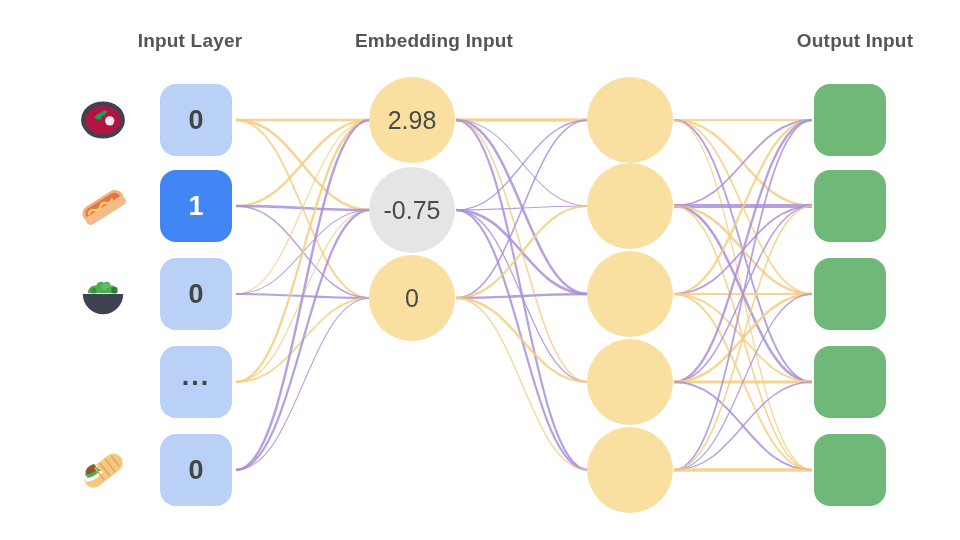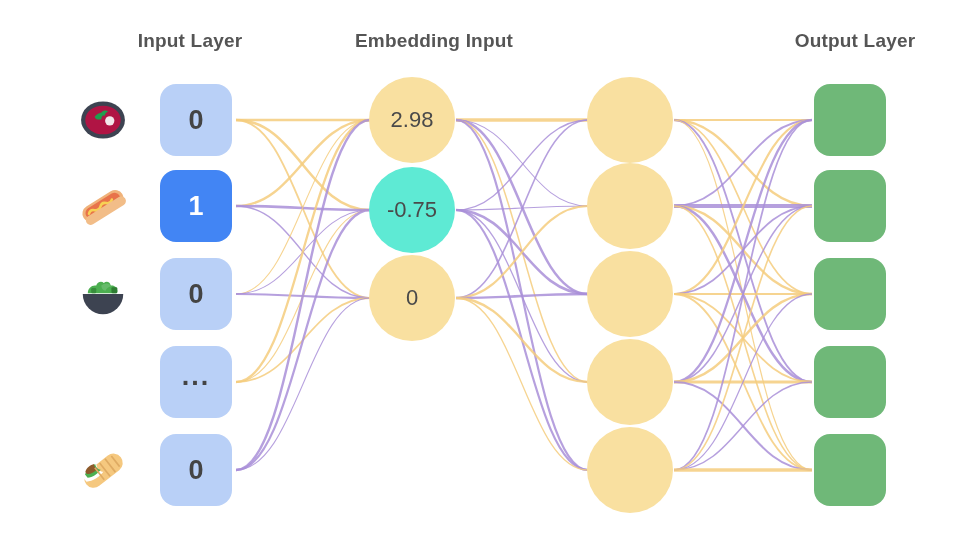--- a/index.html
+++ b/index.html
@@ -60,21 +60,21 @@
   .node-circle {
     position: absolute;
     width: 86px;
     height: 86px;
     border-radius: 50%;
     transform: translate(-50%, -50%);
     display: flex;
     align-items: center;
     justify-content: center;
     font-family: "Liberation Sans", sans-serif;
-    font-size: 22px;
+    font-size: 25px;
     font-weight: normal;
     color: #4a4a4a;
   }
   .out-box {
     position: absolute;
     width: 72px;
     height: 72px;
     border-radius: 16px;
     transform: translate(-50%, -50%);
   }
@@ -144,21 +144,21 @@
       <path d="M 674 470 C 736.1 470, 749.9 120, 812 120" stroke="#a98fd8" stroke-width="1.73" fill="none" stroke-opacity="0.85"></path>
       <path d="M 674 470 C 736.1 470, 749.9 206, 812 206" stroke="#f5cd7e" stroke-width="1.64" fill="none" stroke-opacity="0.85"></path>
       <path d="M 674 470 C 736.1 470, 749.9 294, 812 294" stroke="#a98fd8" stroke-width="1.27" fill="none" stroke-opacity="0.85"></path>
       <path d="M 674 470 C 736.1 470, 749.9 382, 812 382" stroke="#a98fd8" stroke-width="1.54" fill="none" stroke-opacity="0.85"></path>
       <path d="M 674 470 C 736.1 470, 749.9 470, 812 470" stroke="#f5cd7e" stroke-width="3.26" fill="none" stroke-opacity="0.85"></path>
     </svg>
 
   <div id="titles-root">
       <div class="layer-title" style="left: 190px; top: 30px; color: rgb(85, 85, 85);">Input Layer</div>
       <div class="layer-title" style="left: 434px; top: 30px; color: rgb(85, 85, 85);">Embedding Input</div>
-      <div class="layer-title" style="left: 855px; top: 30px; color: rgb(85, 85, 85);">Output Layer</div>
+      <div class="layer-title" style="left: 855px; top: 30px; color: rgb(85, 85, 85);">Output Input</div>
     </div>
   <div id="icons-root">
       <div class="food-icon" style="left: 103px; top: 120px;"><svg viewBox="0 0 64 64" width="54" height="54">
           <ellipse cx="32" cy="32" rx="26" ry="22" fill="#3d4351"></ellipse>
           <ellipse cx="32" cy="32" rx="21" ry="17" fill="#b01444"></ellipse>
           <path d="M22 28c4-5 10-6 13-3-3 1-5 3-5 6-4 1-7 0-8-3z" fill="#1f9e4e"></path>
           <path d="M30 23c3-3 6-3 8-1-2 1-4 3-4 5-2 0-4-2-4-4z" fill="#1f9e4e"></path>
           <circle cx="40" cy="33" r="5.5" fill="#f2e7ea"></circle>
         </svg></div>
       <div class="food-icon" style="left: 103px; top: 206px;"><svg viewBox="0 0 64 64" width="54" height="54">
@@ -192,21 +192,21 @@
     </div>
   <div id="input-root">
       <div class="node-box" style="left: 196px; top: 120px; background: rgb(185, 208, 247); color: rgb(68, 68, 68);">0</div>
       <div class="node-box active" style="left: 196px; top: 206px; background: rgb(66, 133, 244); color: rgb(255, 255, 255);">1</div>
       <div class="node-box" style="left: 196px; top: 294px; background: rgb(185, 208, 247); color: rgb(68, 68, 68);">0</div>
       <div class="node-box dots" style="left: 196px; top: 382px; background: rgb(185, 208, 247); color: rgb(68, 68, 68);">...</div>
       <div class="node-box" style="left: 196px; top: 470px; background: rgb(185, 208, 247); color: rgb(68, 68, 68);">0</div>
     </div>
   <div id="embedding-root">
       <div class="node-circle" style="left: 412px; top: 120px; background: rgb(249, 224, 160);">2.98</div>
-      <div class="node-circle" style="left: 412px; top: 210px; background: #5eead4;">-0.75</div>
+      <div class="node-circle" style="left: 412px; top: 210px; background: #e5e5e5;">-0.75</div>
       <div class="node-circle" style="left: 412px; top: 298px; background: rgb(249, 224, 160);">0</div>
     </div>
   <div id="hidden-root">
       <div class="node-circle" style="left: 630px; top: 120px; background: rgb(249, 224, 160);"></div>
       <div class="node-circle" style="left: 630px; top: 206px; background: rgb(249, 224, 160);"></div>
       <div class="node-circle" style="left: 630px; top: 294px; background: rgb(249, 224, 160);"></div>
       <div class="node-circle" style="left: 630px; top: 382px; background: rgb(249, 224, 160);"></div>
       <div class="node-circle" style="left: 630px; top: 470px; background: rgb(249, 224, 160);"></div>
     </div>
   <div id="output-root">

